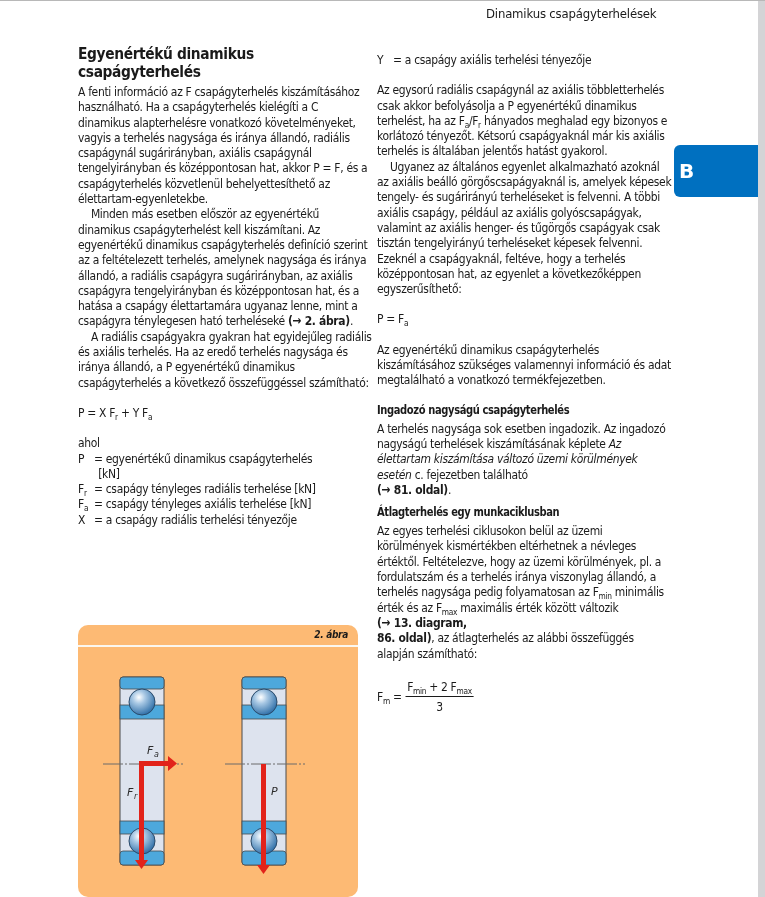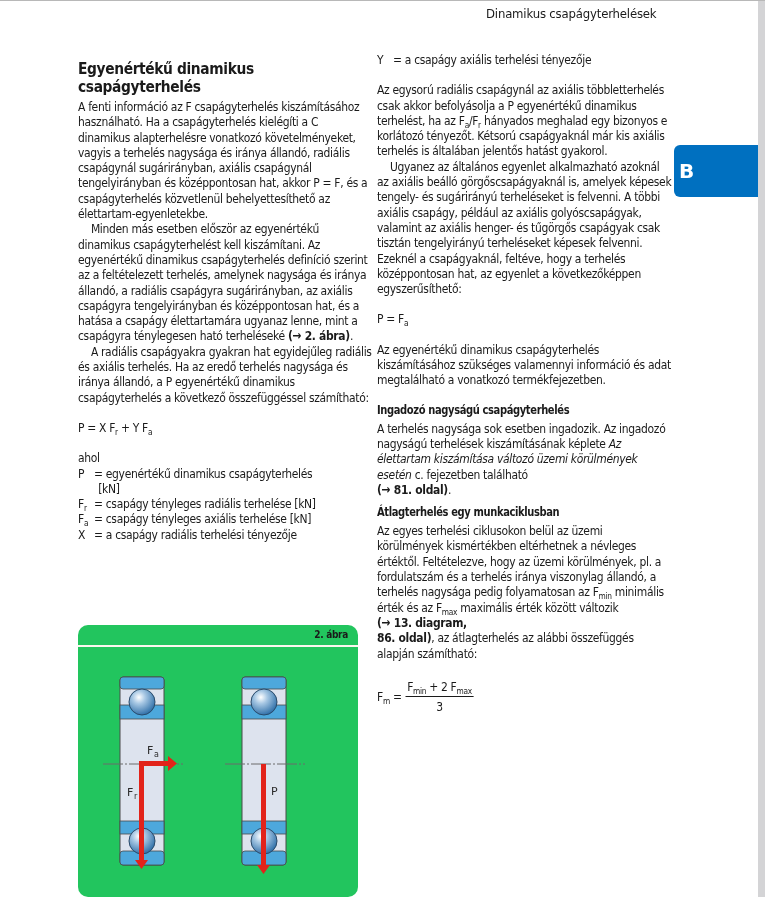--- a/index.html
+++ b/index.html
@@ -17,21 +17,21 @@
       font-family: "DejaVu Sans", sans-serif; transform: scaleX(0.9); transform-origin: left top;
     }
     .tab-b {
       position: absolute; left: 674px; top: 145px; width: 84px; height: 52px;
       background: #0070c0; border-radius: 6px 0 0 6px;
       color: #ffffff; font-weight: bold; font-size: 20px;
       display: flex; align-items: center; padding-left: 5px; box-sizing: border-box;
       font-family: "DejaVu Sans", sans-serif;
     }
     .col { position: absolute; font-size: 13px; line-height: 15.3px; letter-spacing: -0.35px; }
-    .col-left { left: 78px; top: 60px; width: 295px; }
+    .col-left { left: 78px; top: 45px; width: 295px; }
     .col-right { left: 377px; top: 52px; width: 290px; }
     .cond { transform: scaleX(0.92); transform-origin: left top; width: 320px; }
     h1.sec {
       margin: 0 0 3px 0; font-size: 15px; font-weight: bold; letter-spacing: -0.4px; line-height: 18px;
       font-family: "DejaVu Sans", sans-serif;
     }
     h2.sub {
       margin: 0 0 3px 0; font-size: 12px; font-weight: bold; letter-spacing: -0.4px; line-height: 15px;
     }
     p { margin: 0; }
@@ -47,21 +47,21 @@
     .deflist .eq { flex: 1; }
     .hang { padding-left: 22px; }
     .frac { display: inline-flex; flex-direction: column; align-items: center; vertical-align: middle; margin-left: 4px; }
     .frac .num { border-bottom: 1px solid #1a1a1a; padding: 0 2px 2px 2px; }
     .frac .den { padding-top: 2px; }
     .formula-fm { margin-top: 18px; display: flex; align-items: center; }
 
     
     .figure {
       position: absolute; left: 78px; top: 625px; width: 280px; height: 272px;
-      background: #22c55e; border-radius: 10px 10px 10px 10px;
+      background: #fdba74; border-radius: 10px 10px 10px 10px; font-style: italic;
     }
     .fig-header {
       height: 20px; border-bottom: 2px solid #fbf7ef; position: relative;
     }
     .fig-label {
       position: absolute; right: 10px; top: 4px;
       font-size: 10px; font-weight: bold; letter-spacing: -0.3px;
     }
     .fig-svg { position: absolute; left: 0; top: 0; }
   </style>

